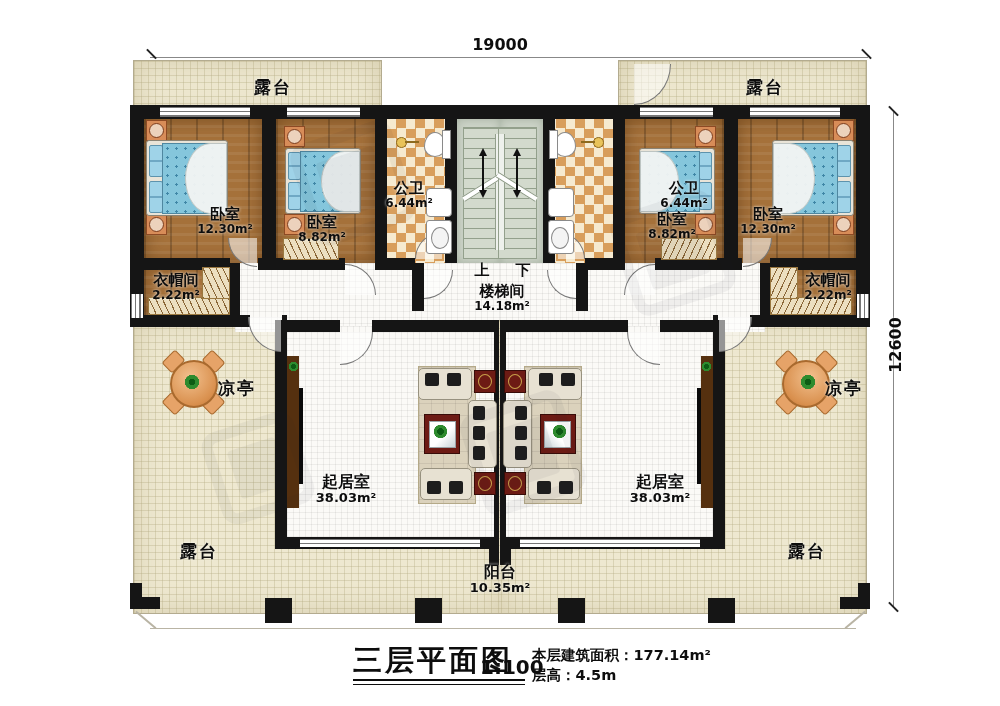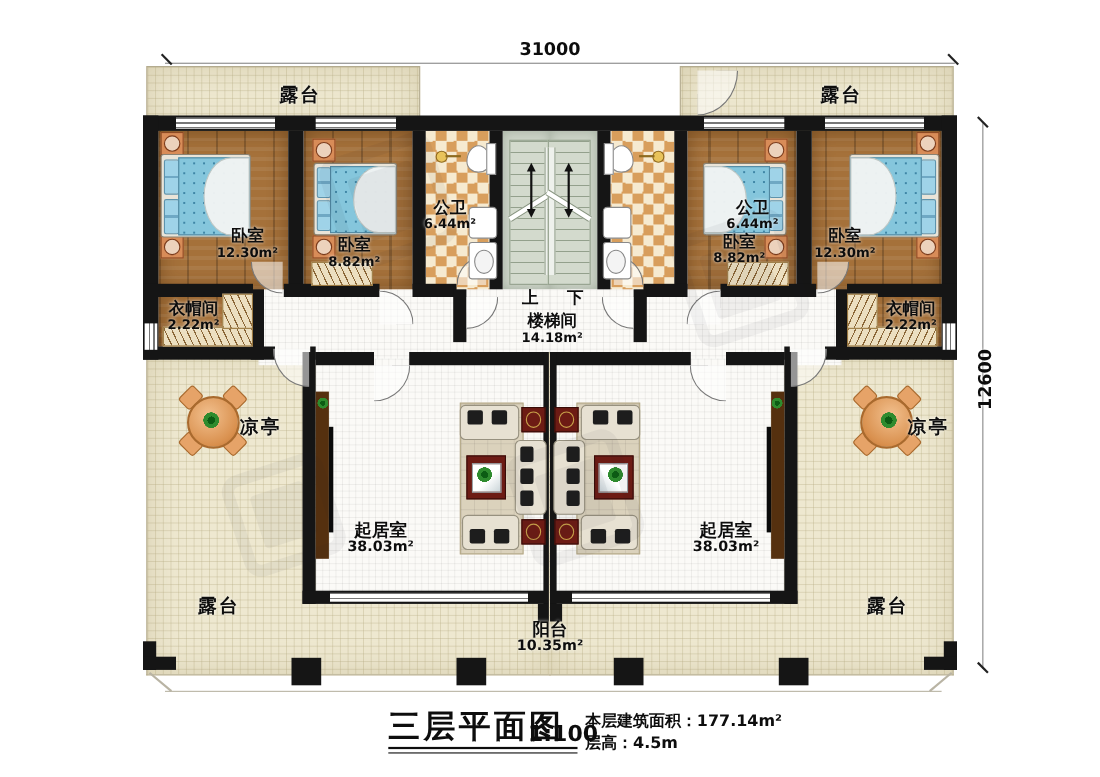--- a/index.html
+++ b/index.html
@@ -362,21 +362,21 @@
   <div class="a wm" style="left:470px;top:400px;width:84px;height:84px">
       <i></i>
     </div>
   <div class="a wm" style="left:210px;top:420px;width:74px;height:74px">
       <i></i>
     </div>
 
   <div class="a dl" style="left:150px;top:57px;width:718px;height:1px"></div>
   <div class="a tick" style="left:145px;top:53px;width:13px;height:2px"></div>
   <div class="a tick" style="left:860px;top:53px;width:13px;height:2px"></div>
-  <div class="a lbl dim" style="left:500px;top:45px">31000</div>
+  <div class="a lbl dim" style="left:500px;top:45px">19000</div>
   <div class="a dl" style="left:893px;top:112px;width:1px;height:496px"></div>
   <div class="a tick" style="left:887px;top:110px;width:13px;height:2px"></div>
   <div class="a tick" style="left:887px;top:606px;width:13px;height:2px"></div>
   <div class="a lbl dim" style="left:896px;top:345px;transform:translate(-50%,-50%) rotate(-90deg)">12600</div>
 
   <div class="a lbl big" style="left:273px;top:88px">露台</div>
   <div class="a lbl big" style="left:765px;top:88px">露台</div>
 
   <div class="a lbl" style="left:225px;top:222px">
     <div class="nm">卧室</div>

